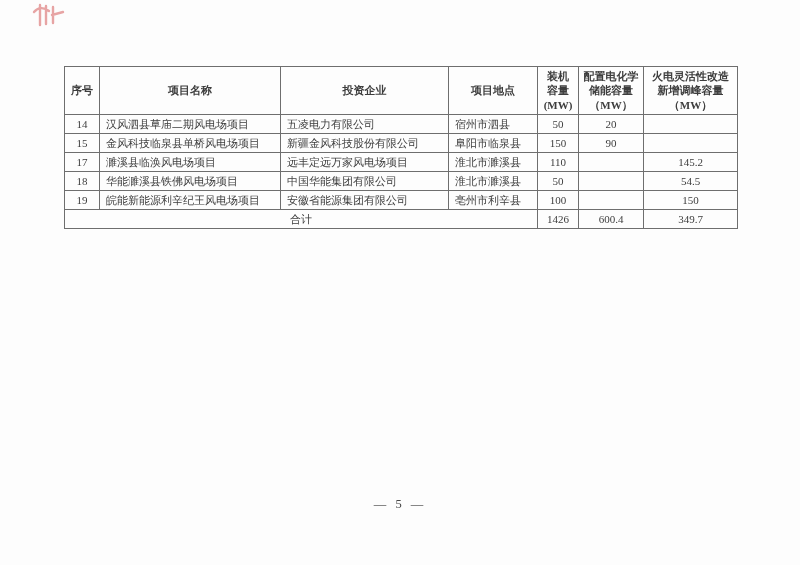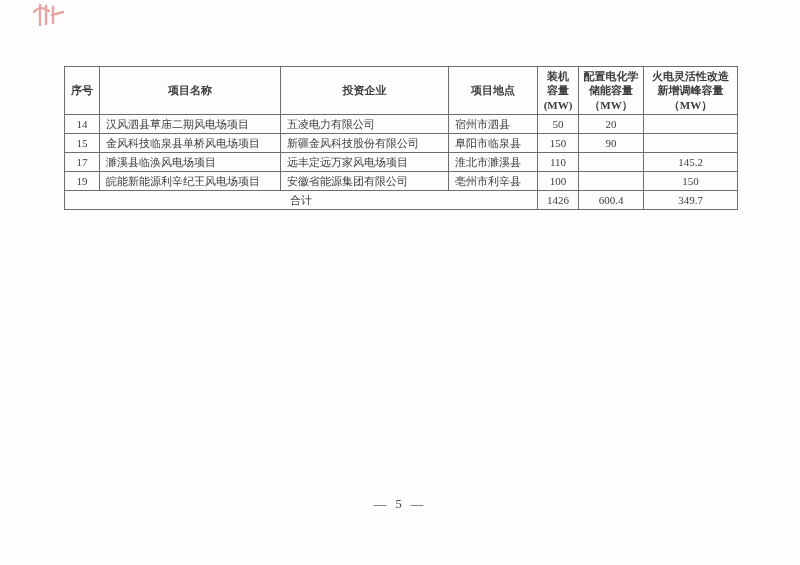--- a/index.html
+++ b/index.html
@@ -131,20 +131,29 @@
       <tr>
         <td class="c">17</td>
         <td class="l">濉溪县临涣风电场项目</td>
         <td class="l">远丰定远万家风电场项目</td>
         <td class="l">淮北市濉溪县</td>
         <td class="c">110</td>
         <td class="c"></td>
         <td class="c">145.2</td>
       </tr>
       <tr>
+        <td class="c">18</td>
+        <td class="l">华能濉溪县铁佛风电场项目</td>
+        <td class="l">中国华能集团有限公司</td>
+        <td class="l">淮北市濉溪县</td>
+        <td class="c">50</td>
+        <td class="c"></td>
+        <td class="c">54.5</td>
+      </tr>
+      <tr>
         <td class="c">19</td>
         <td class="l">皖能新能源利辛纪王风电场项目</td>
         <td class="l">安徽省能源集团有限公司</td>
         <td class="l">亳州市利辛县</td>
         <td class="c">100</td>
         <td class="c"></td>
         <td class="c">150</td>
       </tr>
       <tr>
         <td class="c" colspan="4">合计</td>

